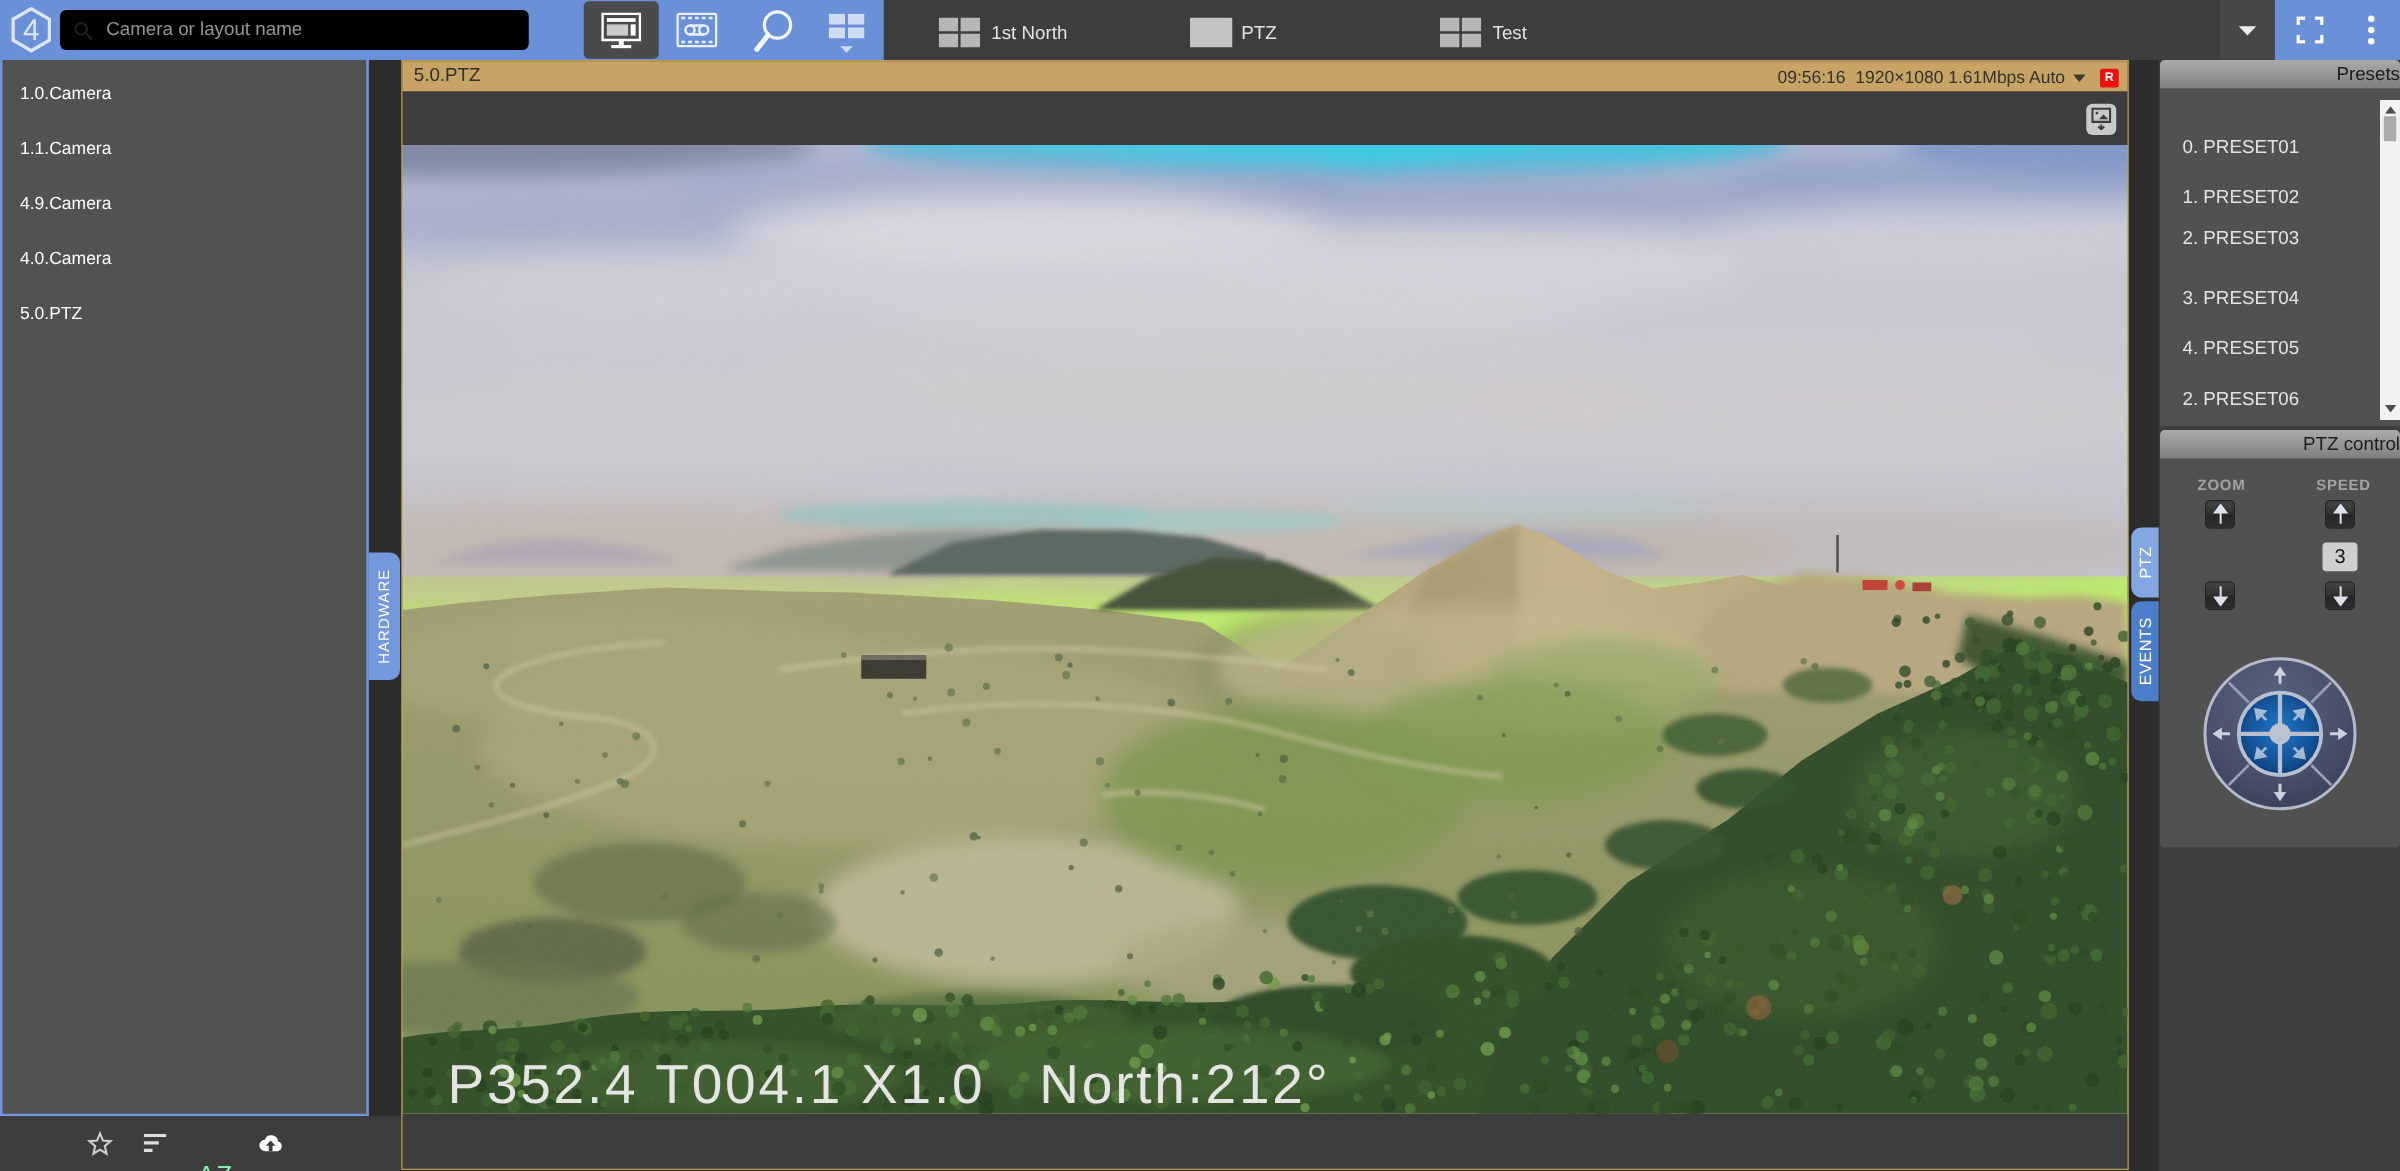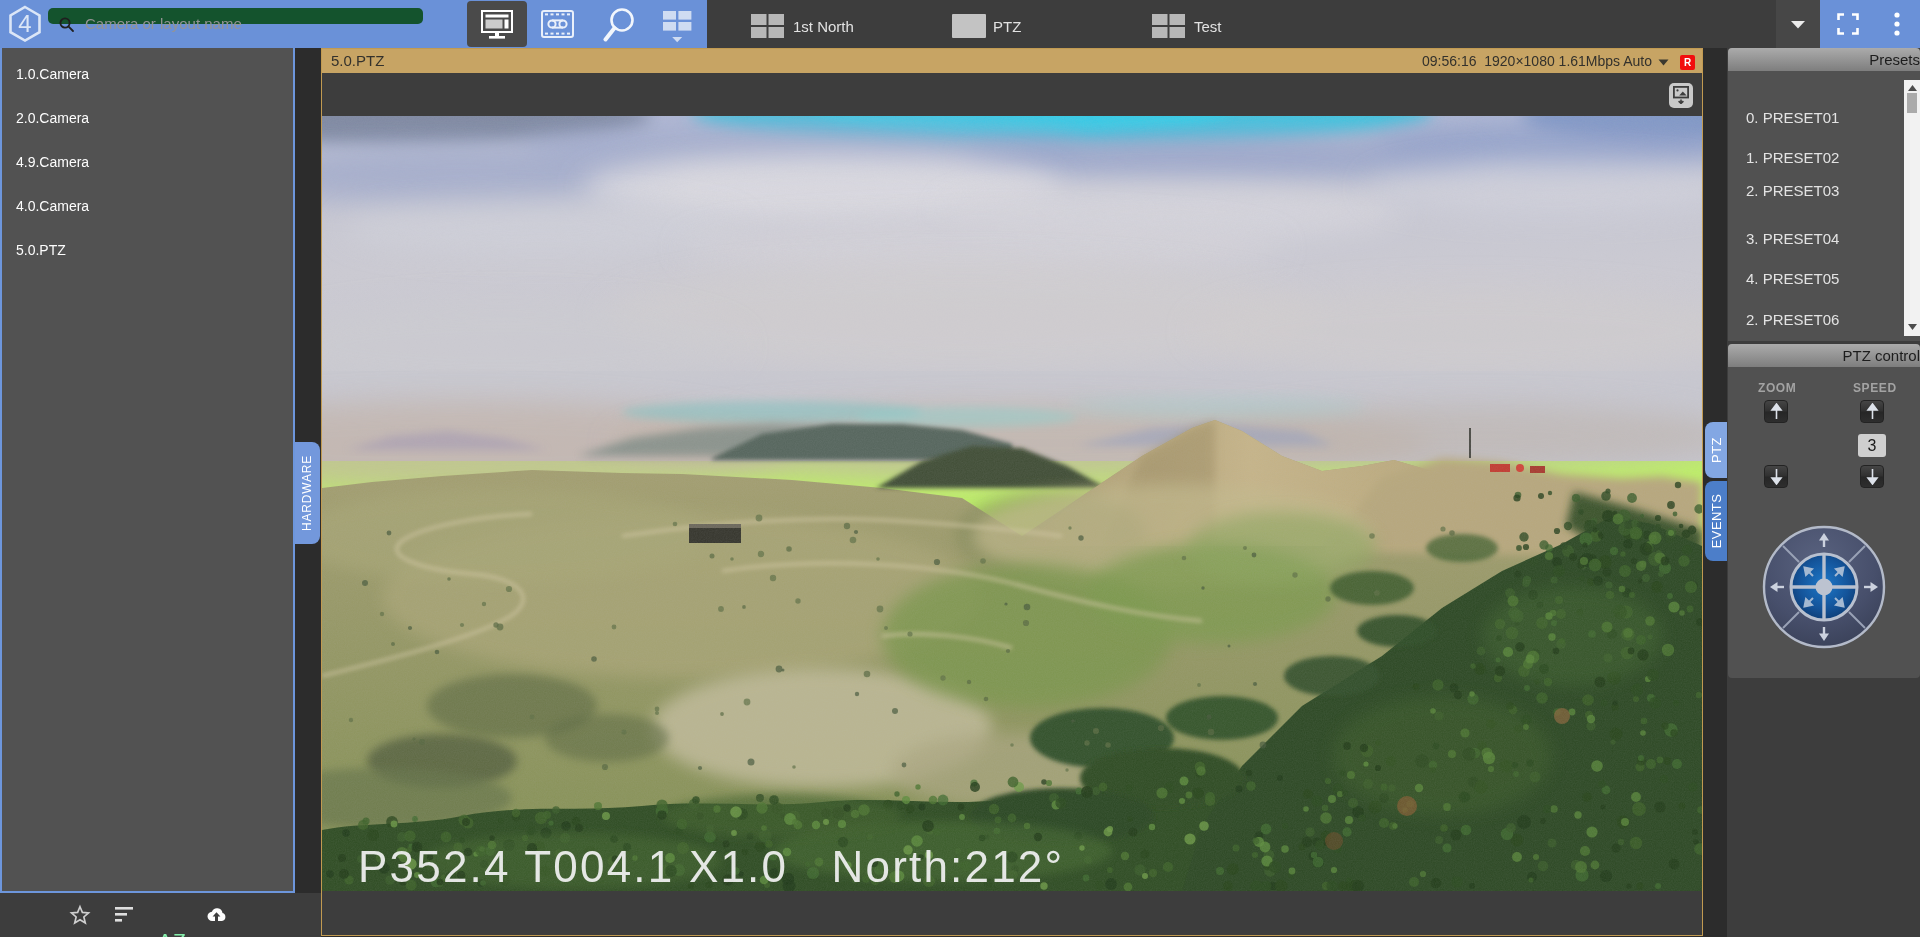--- a/index.html
+++ b/index.html
@@ -2,21 +2,21 @@
 <html><head>
 <meta charset="utf-8">
 <style>
   * { margin:0; padding:0; box-sizing:border-box; }
   html,body { width:1920px; height:937px; overflow:hidden; background:#2c2c2c;
     font-family:"Liberation Sans", sans-serif; }
   .abs { position:absolute; }
   
   #topbar { position:absolute; left:0; top:0; width:1920px; height:48px; background:#6a91d8; }
   #topdark { position:absolute; left:707px; top:0; width:1113px; height:48px; background:#3d3d3d; }
-  #search { position:absolute; left:48px; top:8px; width:375px; height:16px; background:#14532d; border-radius:5px; }
+  #search { position:absolute; left:48px; top:8px; width:375px; height:32px; background:#000000; border-radius:5px; }
   #search .ph { position:absolute; left:37px; top:7px; font-size:15px; color:#949494; }
   #activebtn { position:absolute; left:467px; top:1px; width:60px; height:46px; background:#4a4a4a; border-radius:4px; }
   .ltab { position:absolute; top:0; height:48px; color:#e2e2e2; font-size:15px; }
   .ltab .txt { position:absolute; top:18px; white-space:nowrap; }
   
   #sidebar { position:absolute; left:0; top:48px; width:295px; height:845px; background:#525252;
      border-left:2px solid #6d96dc; border-right:2px solid #6d96dc; border-bottom:2px solid #6d96dc; }
   .cam { position:absolute; left:16px; color:#fdfdfd; font-size:14px; }
   #sidebot { position:absolute; left:0; top:893px; width:321px; height:44px; background:#3d3d3d; }
   #hwtab { position:absolute; left:295px; top:442px; width:25px; height:102px; background:#7398dc;
@@ -143,21 +143,21 @@
   <path d="M1.5 7 V1.5 H7 M15 1.5 H20.5 V7 M20.5 15 V20.5 H15 M7 20.5 H1.5 V15" fill="none" stroke="#fff" stroke-width="2.6"></path>
 </svg>
 <svg class="abs" style="left:1893px;top:11px" width="8" height="26" viewBox="0 0 8 26">
   <circle cx="4" cy="4" r="2.6" fill="#fff"></circle>
     <circle cx="4" cy="13" r="2.6" fill="#fff"></circle>
   <circle cx="4" cy="22" r="2.6" fill="#fff"></circle>
 </svg>
 
 <div id="sidebar"></div>
 <div class="cam" style="top:66px">1.0.Camera</div>
-<div class="cam" style="top:110px">2.0.Camera</div>
+<div class="cam" style="top:110px">1.1.Camera</div>
 <div class="cam" style="top:154px">4.9.Camera</div>
 <div class="cam" style="top:198px">4.0.Camera</div>
 <div class="cam" style="top:242px">5.0.PTZ</div>
 <div id="sidebot"></div>
 <svg class="abs" style="left:69px;top:904px" width="22" height="22" viewBox="0 0 24 24">
   <path d="M12 3 l2.6 6.2 6.7.5 -5.1 4.4 1.6 6.6 -5.8-3.6 -5.8 3.6 1.6-6.6 -5.1-4.4 6.7-.5 Z" fill="none" stroke="#cfcfcf" stroke-width="1.8"></path>
 </svg>
 <svg class="abs" style="left:115px;top:907px" width="20" height="16" viewBox="0 0 20 16">
   <rect x="0" y="0" width="18" height="2.6" fill="#dedede"></rect>
   <rect x="0" y="6" width="12" height="2.6" fill="#dedede"></rect>

